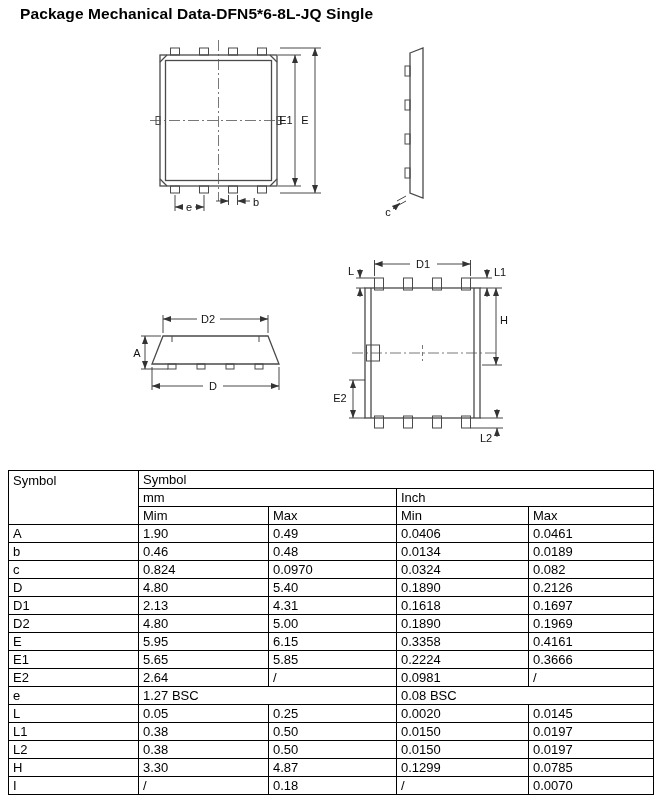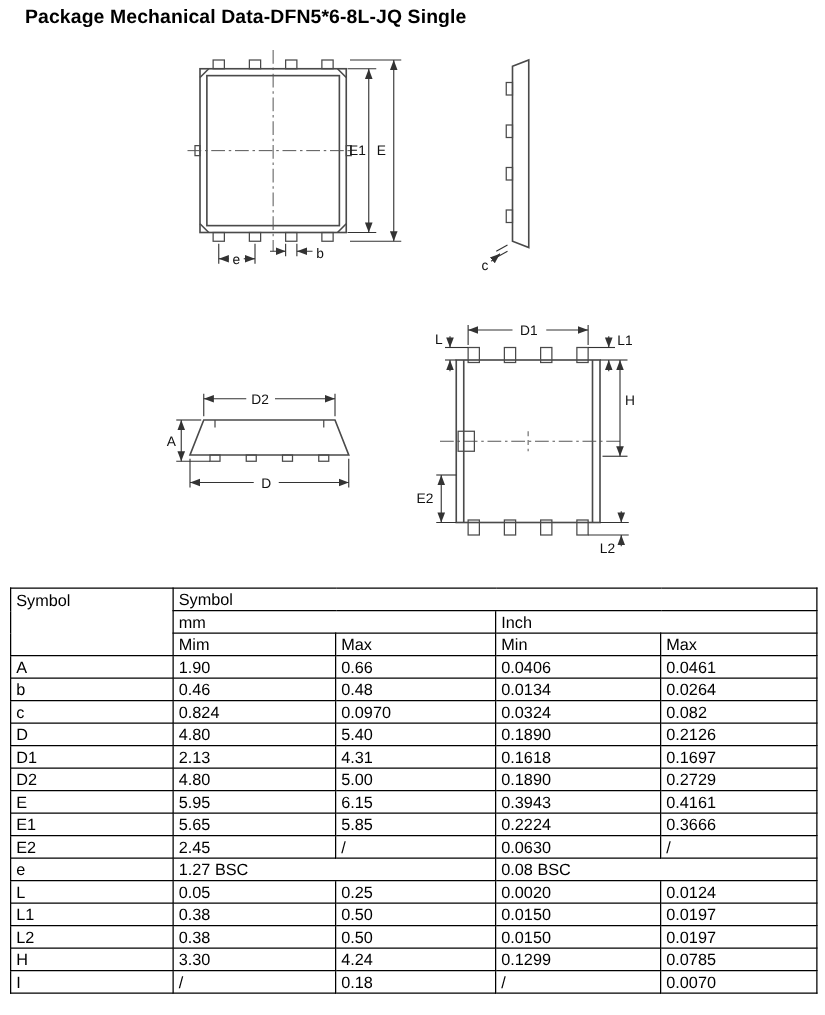--- a/index.html
+++ b/index.html
@@ -208,30 +208,30 @@
       <th>Mim</th>
       <th>Max</th>
       <th>Min</th>
       <th>Max</th>
     </tr>
   </thead>
   <tbody>
     <tr>
       <td>A</td>
       <td>1.90</td>
-      <td>0.66</td>
+      <td>0.49</td>
       <td>0.0406</td>
       <td>0.0461</td>
     </tr>
     <tr>
       <td>b</td>
       <td>0.46</td>
       <td>0.48</td>
       <td>0.0134</td>
-      <td>0.0264</td>
+      <td>0.0189</td>
     </tr>
     <tr>
       <td>c</td>
       <td>0.824</td>
       <td>0.0970</td>
       <td>0.0324</td>
       <td>0.082</td>
     </tr>
     <tr>
       <td>D</td>
@@ -245,73 +245,73 @@
       <td>2.13</td>
       <td>4.31</td>
       <td>0.1618</td>
       <td>0.1697</td>
     </tr>
     <tr>
       <td>D2</td>
       <td>4.80</td>
       <td>5.00</td>
       <td>0.1890</td>
-      <td>0.2729</td>
+      <td>0.1969</td>
     </tr>
     <tr>
       <td>E</td>
       <td>5.95</td>
       <td>6.15</td>
-      <td>0.3943</td>
+      <td>0.3358</td>
       <td>0.4161</td>
     </tr>
     <tr>
       <td>E1</td>
       <td>5.65</td>
       <td>5.85</td>
       <td>0.2224</td>
       <td>0.3666</td>
     </tr>
     <tr>
       <td>E2</td>
-      <td>2.45</td>
+      <td>2.64</td>
       <td>/</td>
-      <td>0.0630</td>
+      <td>0.0981</td>
       <td>/</td>
     </tr>
     <tr>
       <td>e</td>
       <td colspan="2">1.27 BSC</td>
       <td colspan="2">0.08 BSC</td>
     </tr>
     <tr>
       <td>L</td>
       <td>0.05</td>
       <td>0.25</td>
       <td>0.0020</td>
-      <td>0.0124</td>
+      <td>0.0145</td>
     </tr>
     <tr>
       <td>L1</td>
       <td>0.38</td>
       <td>0.50</td>
       <td>0.0150</td>
       <td>0.0197</td>
     </tr>
     <tr>
       <td>L2</td>
       <td>0.38</td>
       <td>0.50</td>
       <td>0.0150</td>
       <td>0.0197</td>
     </tr>
     <tr>
       <td>H</td>
       <td>3.30</td>
-      <td>4.24</td>
+      <td>4.87</td>
       <td>0.1299</td>
       <td>0.0785</td>
     </tr>
     <tr>
       <td>I</td>
       <td>/</td>
       <td>0.18</td>
       <td>/</td>
       <td>0.0070</td>
     </tr>

